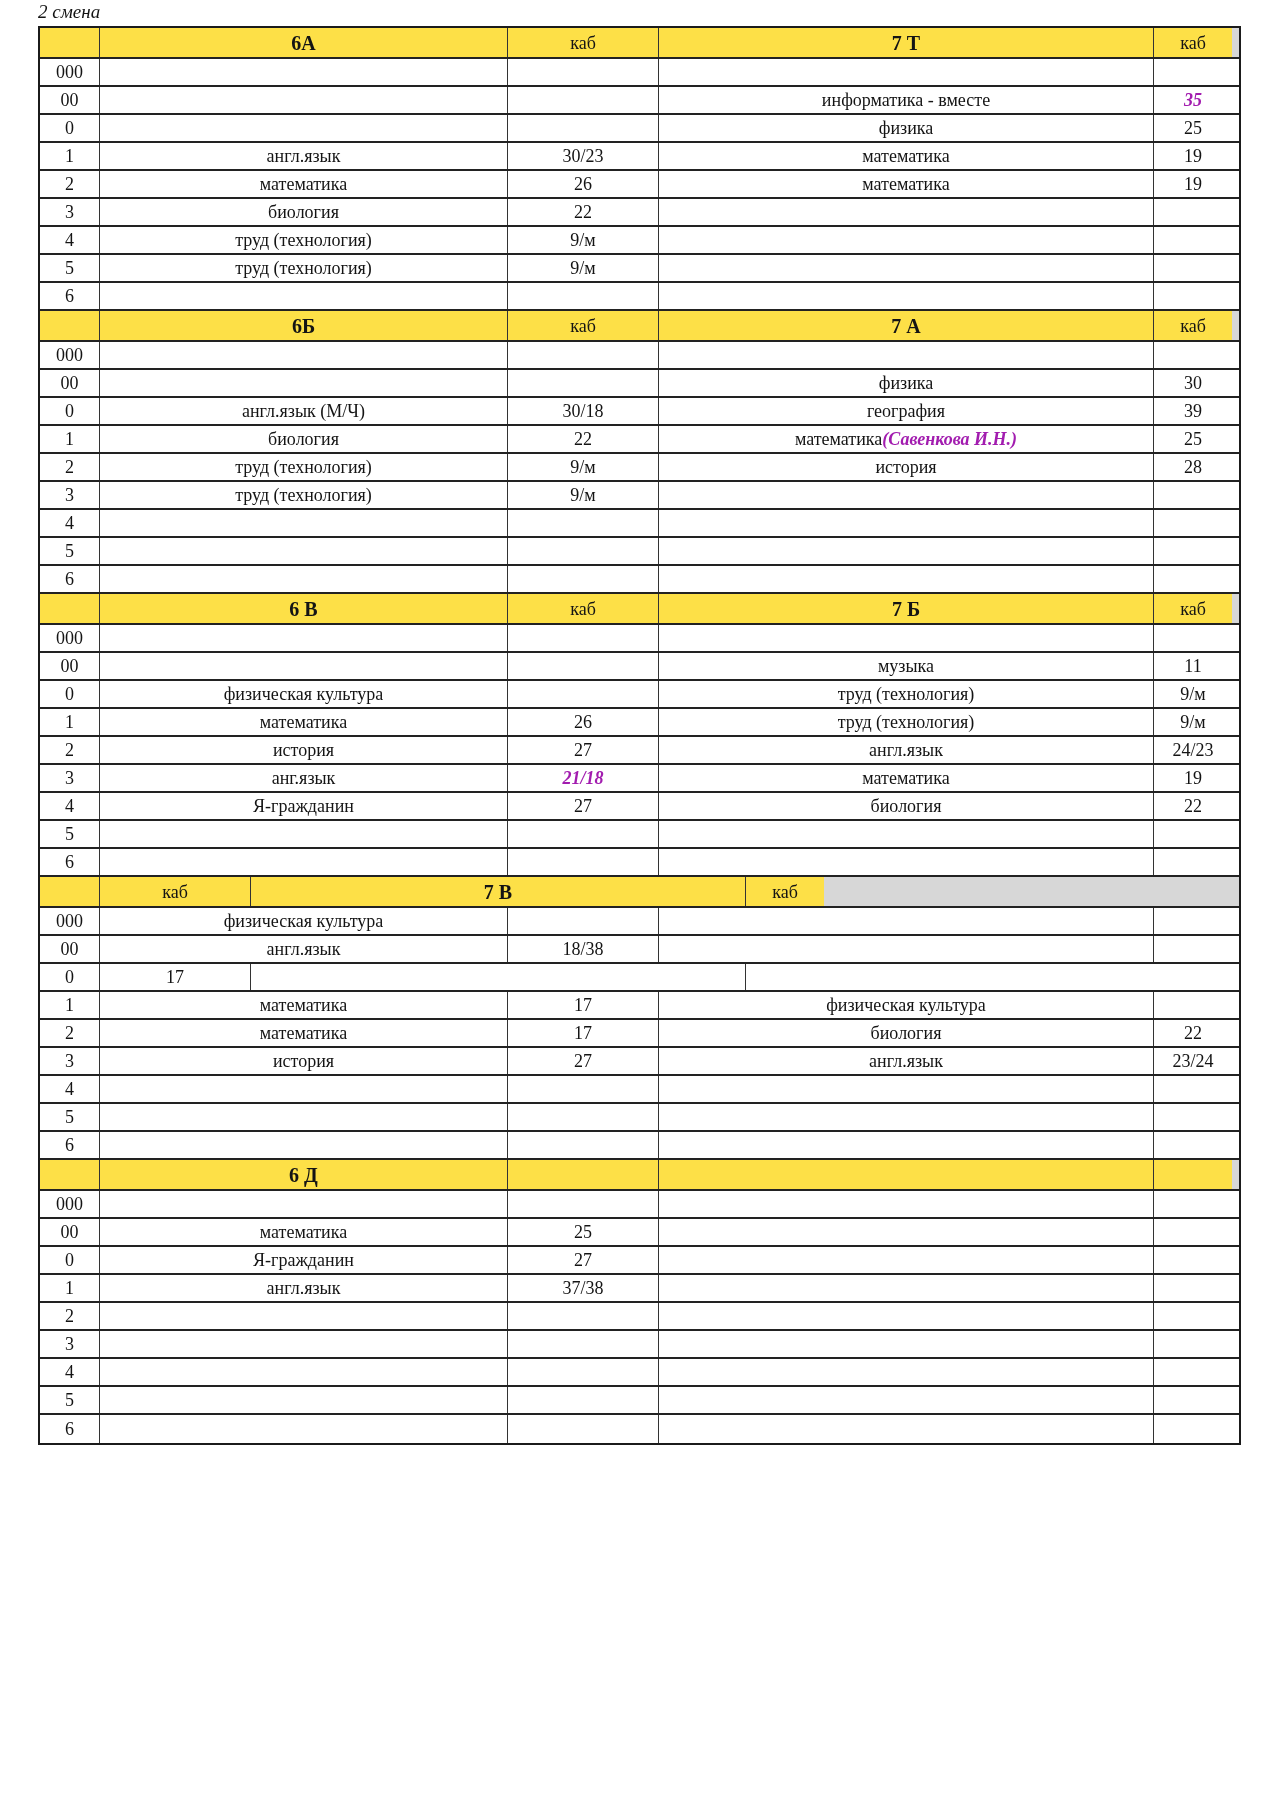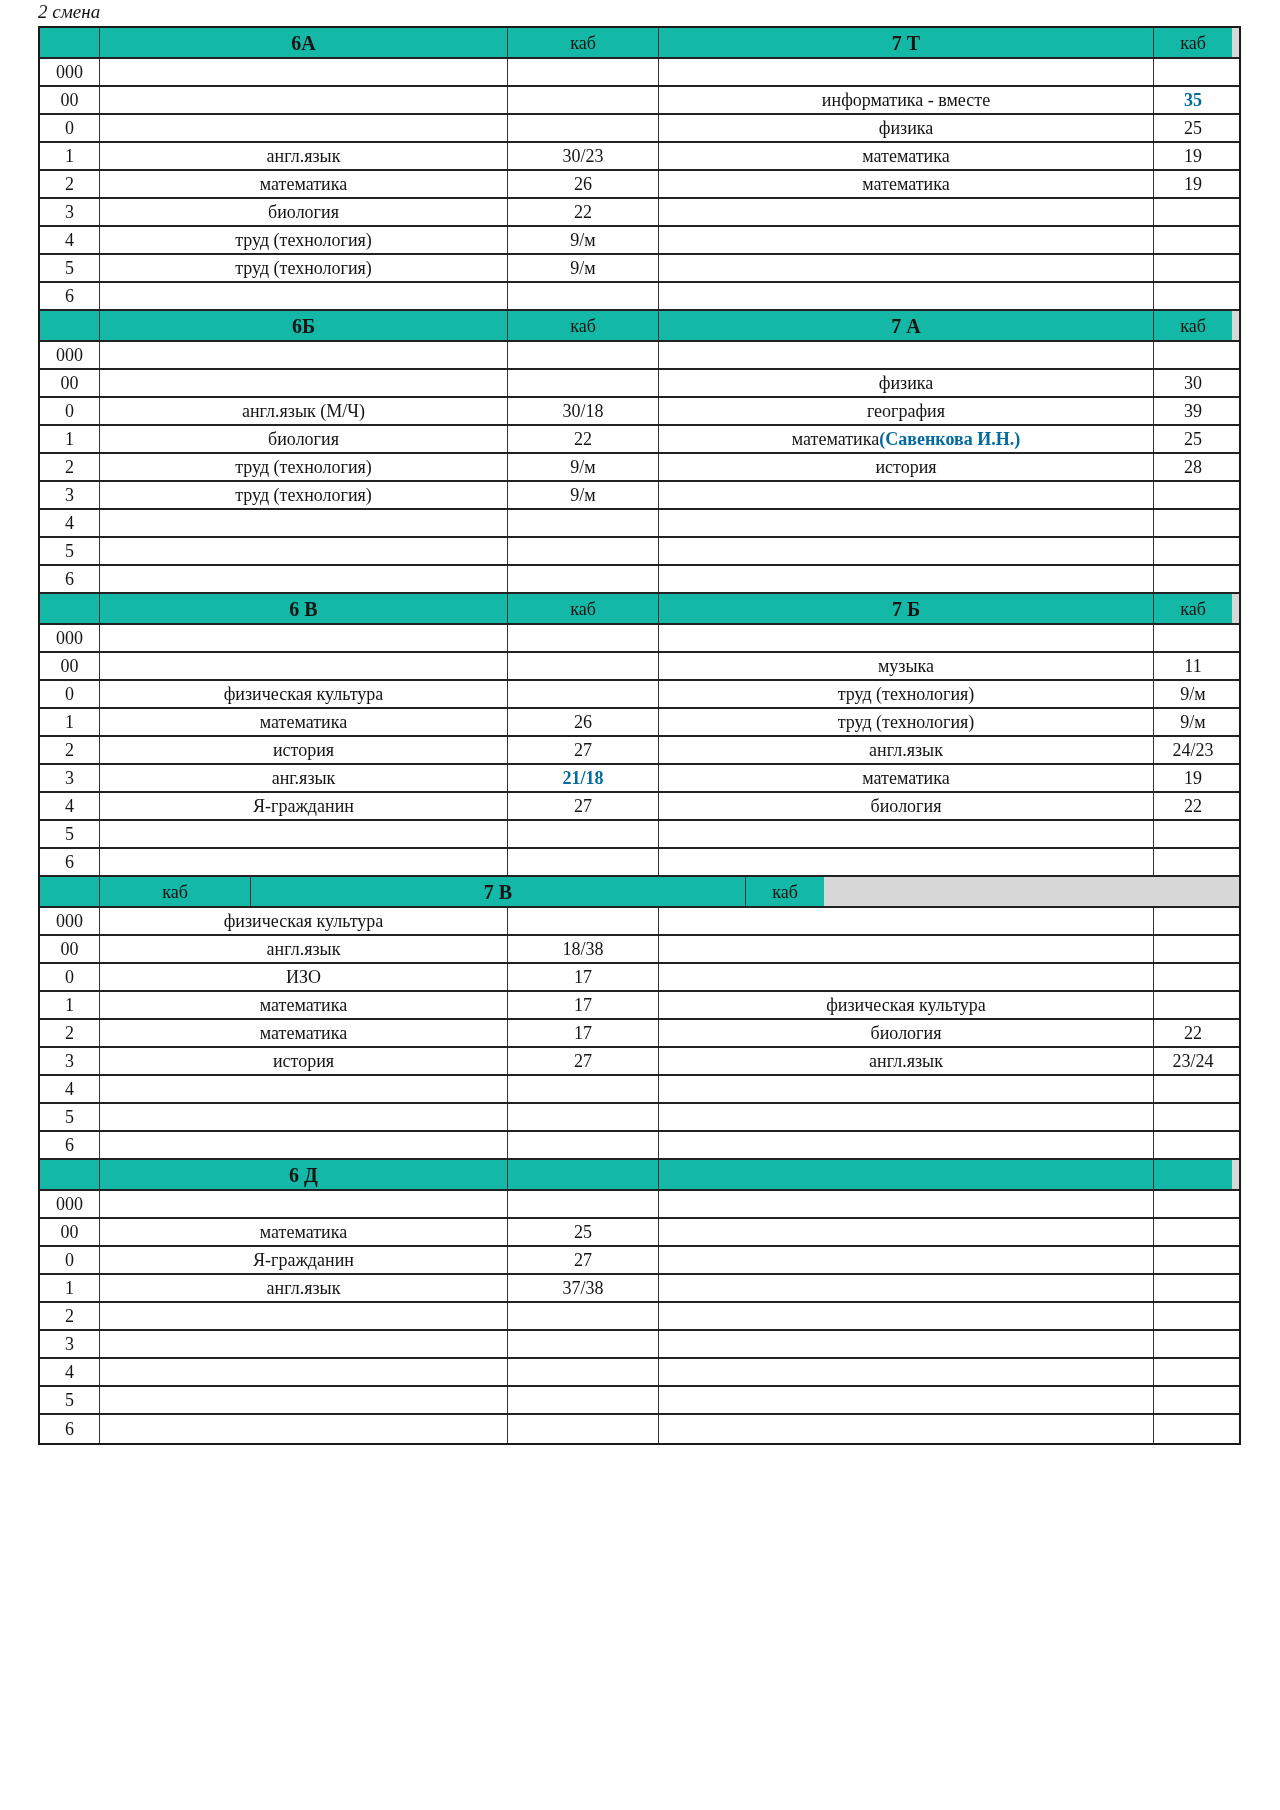--- a/index.html
+++ b/index.html
@@ -50,24 +50,24 @@
     font-size:18px;
     line-height:1;
     white-space:nowrap;
     overflow:hidden;
   }
   .c0{width:60px;}
   .c1{width:408px;}
   .c2{width:151px;}
   .c3{width:495px;}
   .c4{width:78px;border-right:none;}
-  .header .cell{background:#14b8a6;}
+  .header .cell{background:#fde047;}
   .header .cls{font-weight:bold;font-size:20px;}
   .header .kabh{font-size:18px;}
-  .red{color:#0369a1;font-weight:bold;}
+  .red{color:#a21caf;font-weight:bold;font-style:italic;}
 </style>
 </head>
 <body>
 
 <div class="content">
   <div class="shift-subtitle">2 смена</div>
   <div class="timetable">
       <div class="row header">
         <div class="cell c0"></div>
         <div class="cell c1 cls">6А</div>
@@ -296,21 +296,20 @@
       </div>
       <div class="row">
         <div class="cell c0">00</div>
         <div class="cell c1">англ.язык</div>
         <div class="cell c2">18/38</div>
         <div class="cell c3"></div>
         <div class="cell c4"></div>
       </div>
       <div class="row">
         <div class="cell c0">0</div>
-        <div class="cell c1">ИЗО</div>
         <div class="cell c2">17</div>
         <div class="cell c3"></div>
         <div class="cell c4"></div>
       </div>
       <div class="row">
         <div class="cell c0">1</div>
         <div class="cell c1">математика</div>
         <div class="cell c2">17</div>
         <div class="cell c3">физическая культура</div>
         <div class="cell c4"></div>

